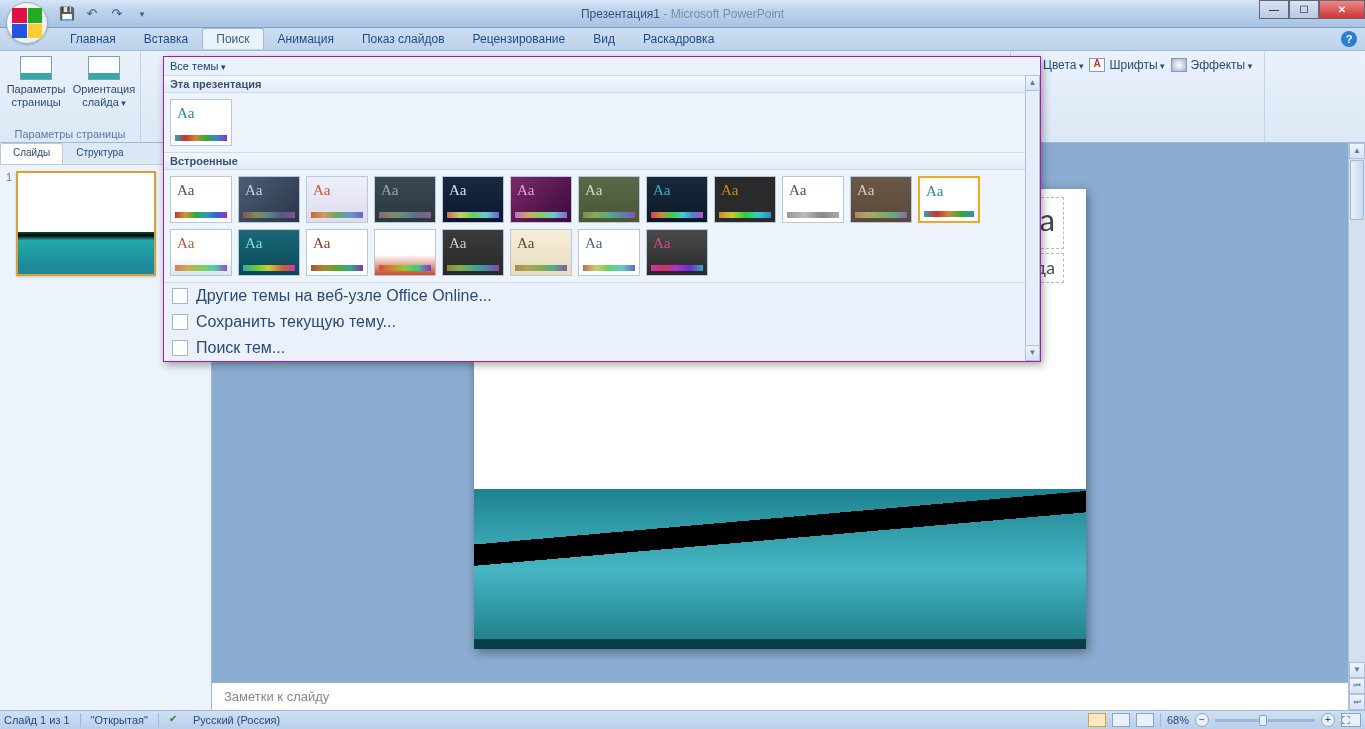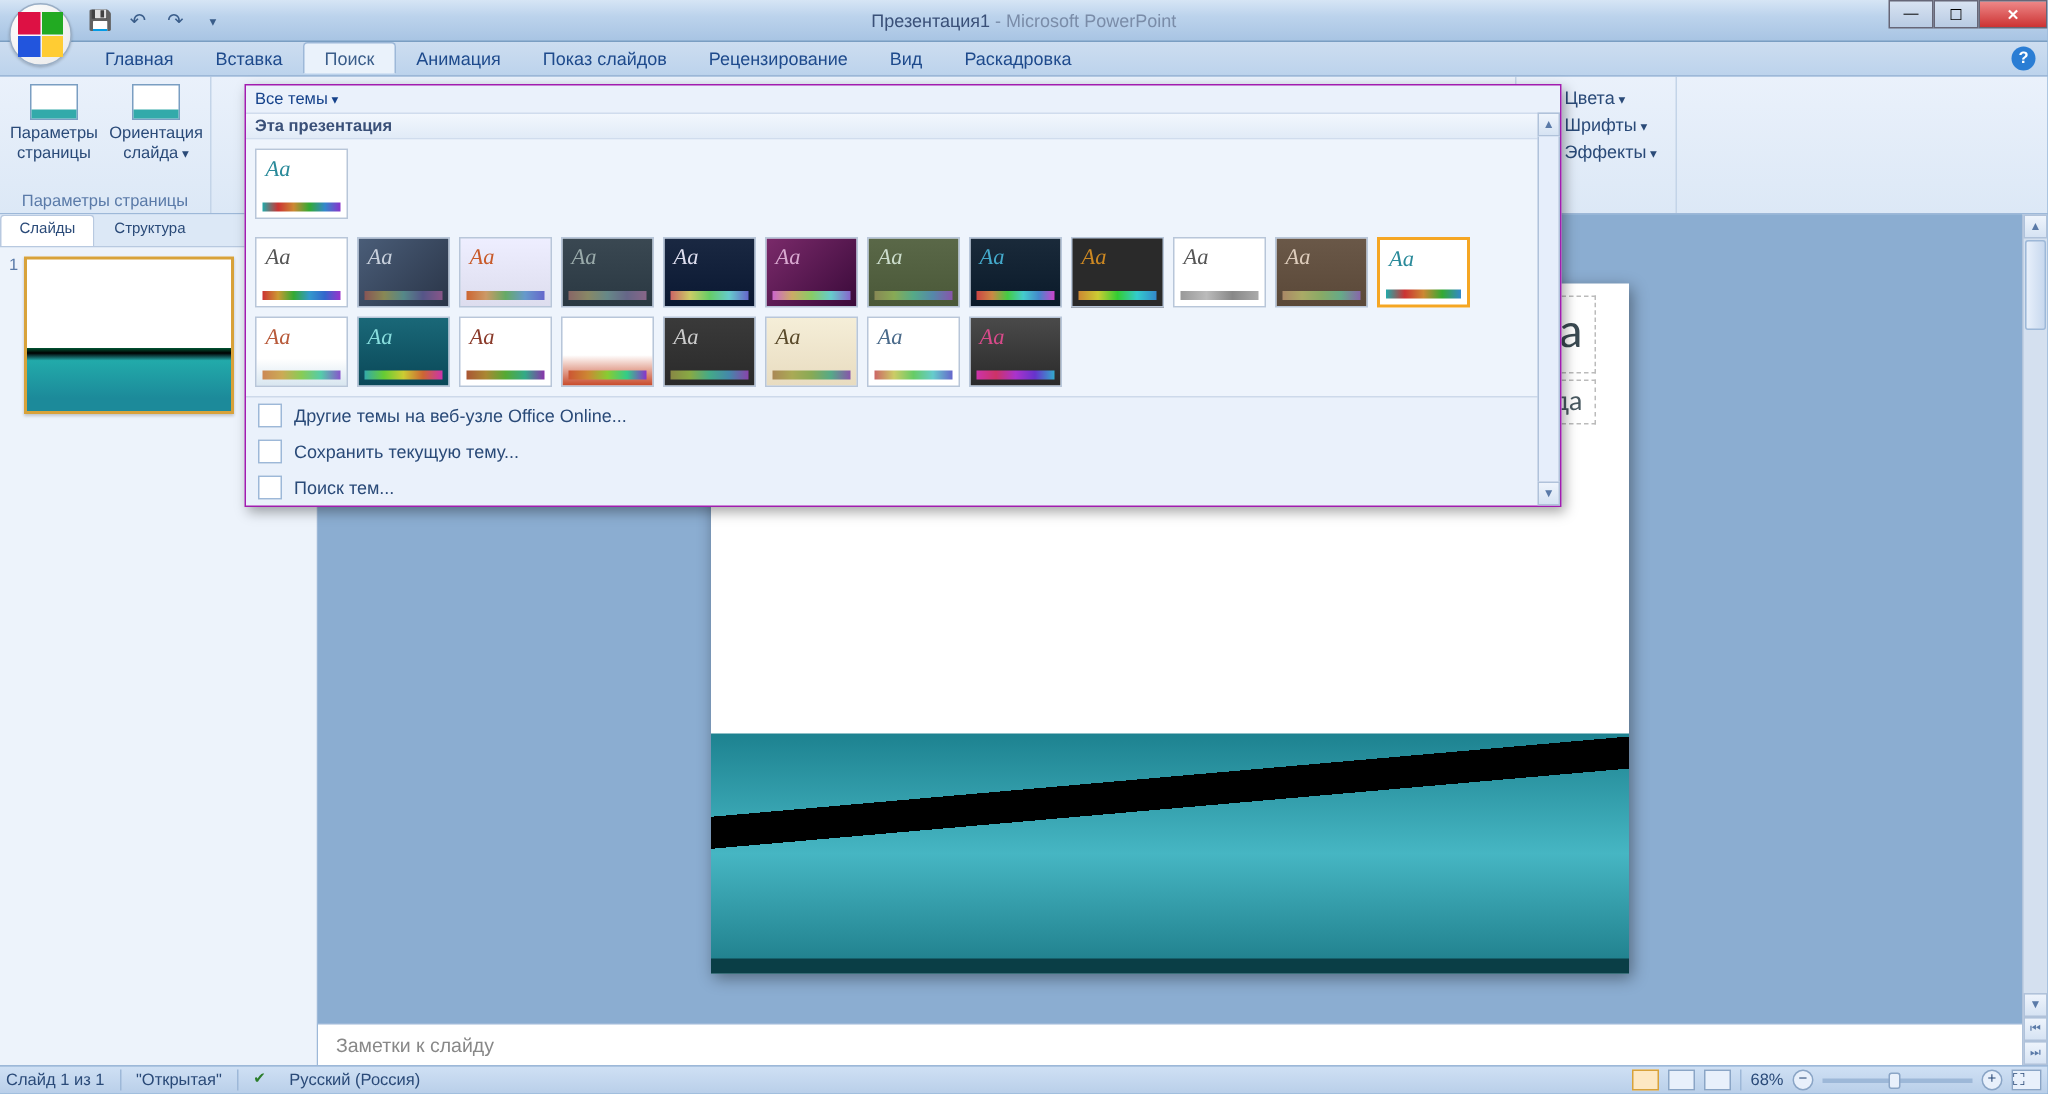--- a/index.html
+++ b/index.html
@@ -29,43 +29,43 @@
 .ribbon-group { border-right: 1px solid #c3d4e8; display:flex; flex-direction:column; padding: 2px 4px 0; }
 .rg-body { flex:1; display:flex; align-items:flex-start; gap:4px; }
 .rg-label { font-size: 11px; color: #5a7aa8; text-align:center; padding-bottom: 2px; }
 .big-btn { display:flex; flex-direction:column; align-items:center; width:64px; padding-top:3px; cursor:pointer; font-size:11px; color:#2a4a78; text-align:center; line-height:1.2; }
 .big-btn .mock-icon { width:32px; height:24px; border:1px solid #7a9ec2; background:#fff; margin-bottom:3px; position:relative; }
 .mock-icon::after { content:""; position:absolute; bottom:0; left:0; right:0; height:6px; background:#3aa; }
 .dd-arrow::after { content:" ▾"; font-size:9px; }
 
 
 .gallery-stub { width: 870px; }
-.side-stack { display:flex; flex-direction:column; gap:2px; padding:4px 6px; }
+.side-stack { display:flex; flex-direction:row; gap:2px; padding:4px 6px; }
 .side-item { display:flex; align-items:center; gap:4px; font-size:12px; color:#2a4a78; cursor:pointer; padding:1px 2px; }
 .side-ic { width:16px; height:14px; border:1px solid #7a9ec2; display:inline-block; }
 .ic-colors { background:linear-gradient(to right,#c33 33%,#3a3 33% 66%,#33c 66%); }
 .ic-fonts { background:#fff; position:relative; }
 .ic-fonts::after { content:"A"; position:absolute; left:3px; top:-1px; font-size:10px; color:#c33; font-weight:bold; }
 .ic-fx { background:radial-gradient(circle,#fff,#aac); }
 .chk { width:12px; height:12px; border:1px solid #7a9ec2; background:#fff; display:inline-block; }
 .dialog-launcher { position:absolute; right:3px; bottom:3px; width:12px; height:12px; border:1px solid #9db8d8; font-size:8px; text-align:center; line-height:10px; color:#5a7aa8; cursor:pointer; }
 .rg-rel { position:relative; }
 
 
 .themes-panel { position:absolute; left:163px; top:56px; width:878px; background:#eaf1fb; border:1px solid #a21caf; box-shadow: 2px 3px 8px rgba(0,0,0,0.35); z-index:50; }
 .tp-header { font-size:11px; color:#15428b; padding:3px 6px; }
 .tp-header::after { content:" ▾"; font-size:9px; }
 .tp-section-lbl { background:linear-gradient(to bottom,#f2f7fd,#e1ebf7); border-top:1px solid #d0dced; border-bottom:1px solid #d0dced; padding:2px 6px; font-size:11px; font-weight:bold; color:#3a5078; }
 .tp-row { display:flex; flex-wrap:wrap; gap:6px; padding:6px; background:#eef4fc; }
-.theme-thumb { width:62px; height:47px; border:1px solid #b8c6d9; background:#fff; cursor:pointer; position:relative; overflow:hidden;font-style:italic; }
+.theme-thumb { width:62px; height:47px; border:1px solid #b8c6d9; background:#fff; cursor:pointer; position:relative; overflow:hidden; }
 .theme-thumb.sel { border:2px solid #f5a623; }
 .tt-aa { position:absolute; left:6px; top:5px; font-size:15px; font-family: Georgia, serif; }
 .tt-strip { position:absolute; bottom:4px; left:4px; right:4px; height:6px; }
 .tp-foot { border-top:1px solid #cdd9ea; }
-.tp-foot-item { display:flex; align-items:center; gap:8px; padding:4px 8px; font-size:12px; color:#2a4a78; cursor:pointer;text-align:right; }
+.tp-foot-item { display:flex; align-items:center; gap:8px; padding:4px 8px; font-size:16px; color:#2a4a78; cursor:pointer;text-align:right; }
 .tp-foot-ic { width:16px; height:16px; border:1px solid #9db8d8; background:#fff; flex:none; position:relative; }
 .tp-scroll { position:absolute; right:0; top:18px; bottom:0; width:15px; display:flex; flex-direction:column; }
 .scroll-btn { height:16px; background:linear-gradient(to bottom,#eef4fc,#d6e3f3); border:1px solid #b0c2da; font-size:8px; text-align:center; line-height:14px; color:#5a7aa8; cursor:pointer; }
 .scroll-track { flex:1; background:#e6eefb; border-left:1px solid #b0c2da; border-right:1px solid #b0c2da; }
 
 
 .work { position:absolute; top:143px; bottom:19px; left:0; right:0; display:flex; }
 .slide-panel { width:212px; background:#eef4fb; border-right:1px solid #9db8d8; display:flex; flex-direction:column; }
 .sp-tabs { height:22px; display:flex; background:#dce8f6; border-bottom:1px solid #b8c9e0; }
 .sp-tab { padding:3px 12px; font-size:10px; color:#2a4a78; cursor:pointer; border:1px solid transparent; border-bottom:none; }
@@ -183,20 +183,21 @@
 
 <div class="themes-panel">
   <div class="tp-header">Все темы</div>
   <div class="tp-section-lbl">Эта презентация</div>
   <div class="tp-row">
     <div class="theme-thumb" style="background:#fff;">
       <div class="tt-aa" style="color:#2a8a9a;">Aa</div>
       <div class="tt-strip" style="background:linear-gradient(to right,#2aa,#c33,#c83,#3a3,#38c,#83c);"></div>
     </div>
   </div>
+  <div class="tp-section-lbl">Встроенные</div>
   <div class="tp-row" id="builtin-row" style="padding-right:20px;">
       <div class="theme-thumb" style="background: rgb(255, 255, 255);">
         <div class="tt-aa" style="color: rgb(85, 85, 85);">Aa</div>
         <div class="tt-strip" style="background: linear-gradient(to right, rgb(204, 51, 51), rgb(204, 153, 51), rgb(51, 170, 51), rgb(51, 153, 204), rgb(51, 102, 204), rgb(153, 51, 204));"></div>
       </div>
       <div class="theme-thumb" style="background: linear-gradient(135deg, rgb(74, 93, 120), rgb(42, 53, 72));">
         <div class="tt-aa" style="color: rgb(200, 208, 220);">Aa</div>
         <div class="tt-strip" style="background: linear-gradient(to right, rgb(136, 85, 85), rgb(136, 136, 85), rgb(85, 136, 136), rgb(85, 85, 136), rgb(136, 85, 136));"></div>
       </div>
       <div class="theme-thumb" style="background: linear-gradient(rgb(238, 238, 255), rgb(221, 221, 238));">

